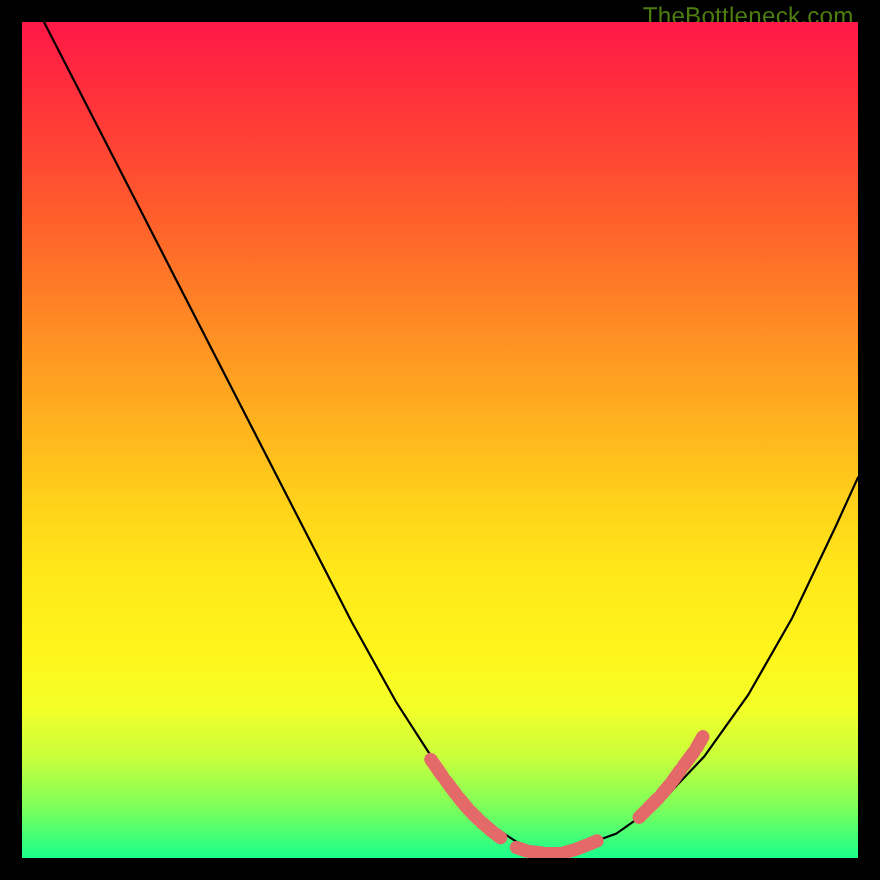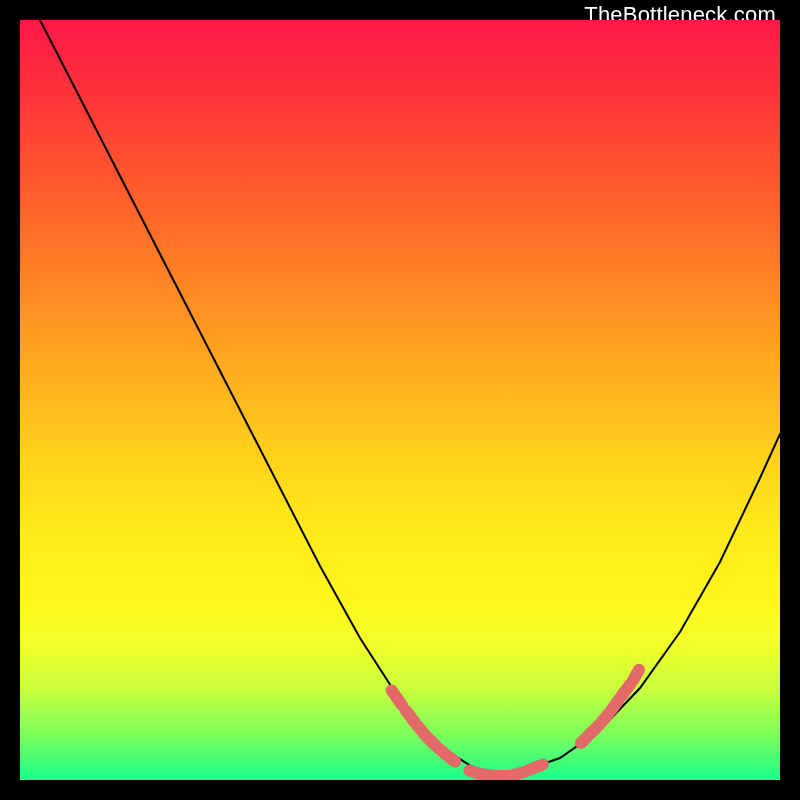--- a/index.html
+++ b/index.html
@@ -31,21 +31,21 @@
       #1aff8c 100%
     );
   }
   .watermark {
     position: absolute;
     top: 2px;
     right: 24px;
     font-family: Arial, Helvetica, sans-serif;
     font-size: 22px;
     font-weight: 500;
-    color: #ffffff;
+    color: #4d7c0f;
     letter-spacing: 0.2px;
   }
   svg.curve {
     position: absolute;
     left: 0; top: 0;
     width: 760px; height: 760px;
   }
   .black-line {
     fill: none;
     stroke: #000;

